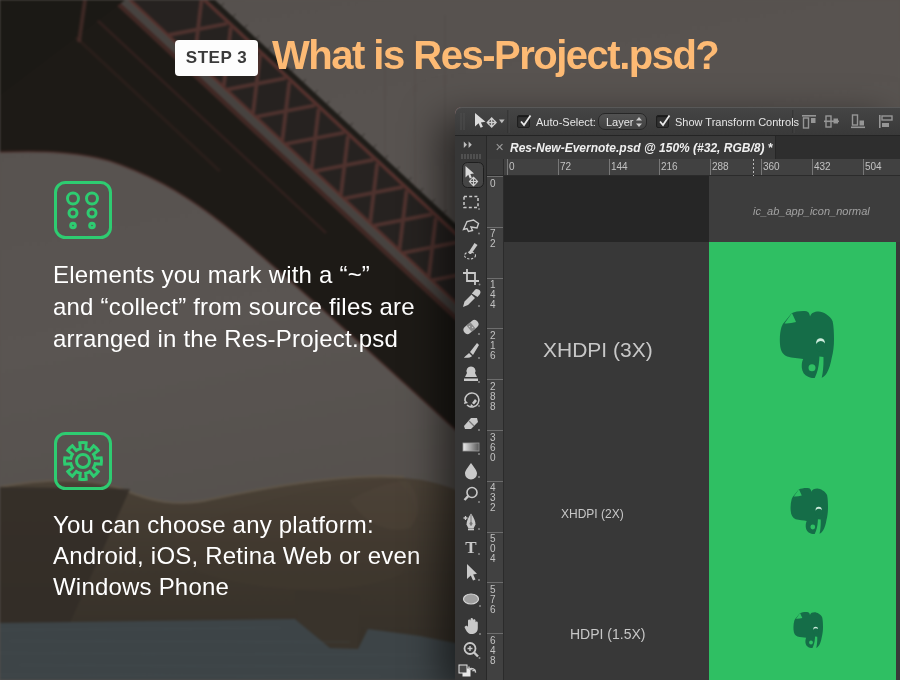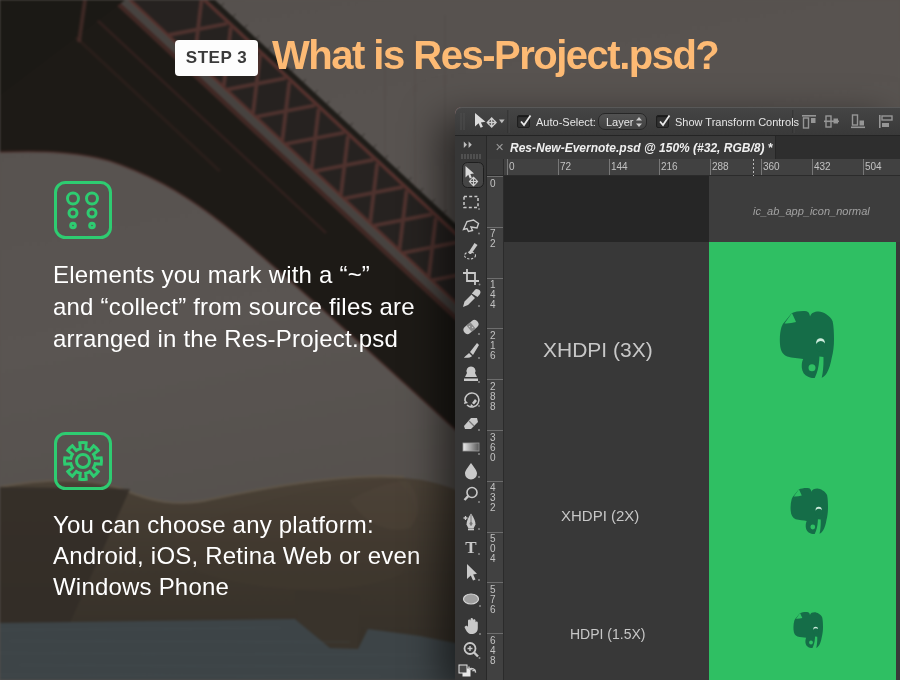--- a/index.html
+++ b/index.html
@@ -431,21 +431,21 @@
             </g>
           </g>
     </svg>
   </div>
   <div id="canvas">
     <div style="position:absolute;left:0;top:0;width:205px;height:66px;background:#262626;"></div>
     <div style="position:absolute;left:205px;top:0;width:191px;height:66px;background:#3d3d3d;"></div>
     <div class="cvlabel" style="left:249px;top:29px;font-size:11px;font-style:italic;color:#a2a2a2;">ic_ab_app_icon_normal</div>
     <div style="position:absolute;left:205px;top:66px;width:187px;height:438px;background:#2fbf63;"></div>
     <div class="cvlabel" style="left:39px;top:162px;font-size:21px;">XHDPI (3X)</div>
-    <div class="cvlabel" style="left:57px;top:331px;font-size:15px;">XHDPI (2X)</div>
+    <div class="cvlabel" style="left:57px;top:331px;font-size:12px;">XHDPI (2X)</div>
     <div class="cvlabel" style="left:66px;top:450px;font-size:14px;">HDPI (1.5X)</div>
     <svg style="position:absolute;left:275px;top:135px;" width="55" height="67" viewBox="0 0 100 118" preserveAspectRatio="none">
           <use href="#eleph"></use>
         </svg>
     <svg style="position:absolute;left:286px;top:312px;" width="38" height="46" viewBox="0 0 100 118" preserveAspectRatio="none">
           <use href="#eleph"></use>
         </svg>
     <svg style="position:absolute;left:289px;top:436px;" width="30" height="36" viewBox="0 0 100 118" preserveAspectRatio="none">
           <use href="#eleph"></use>
         </svg>

